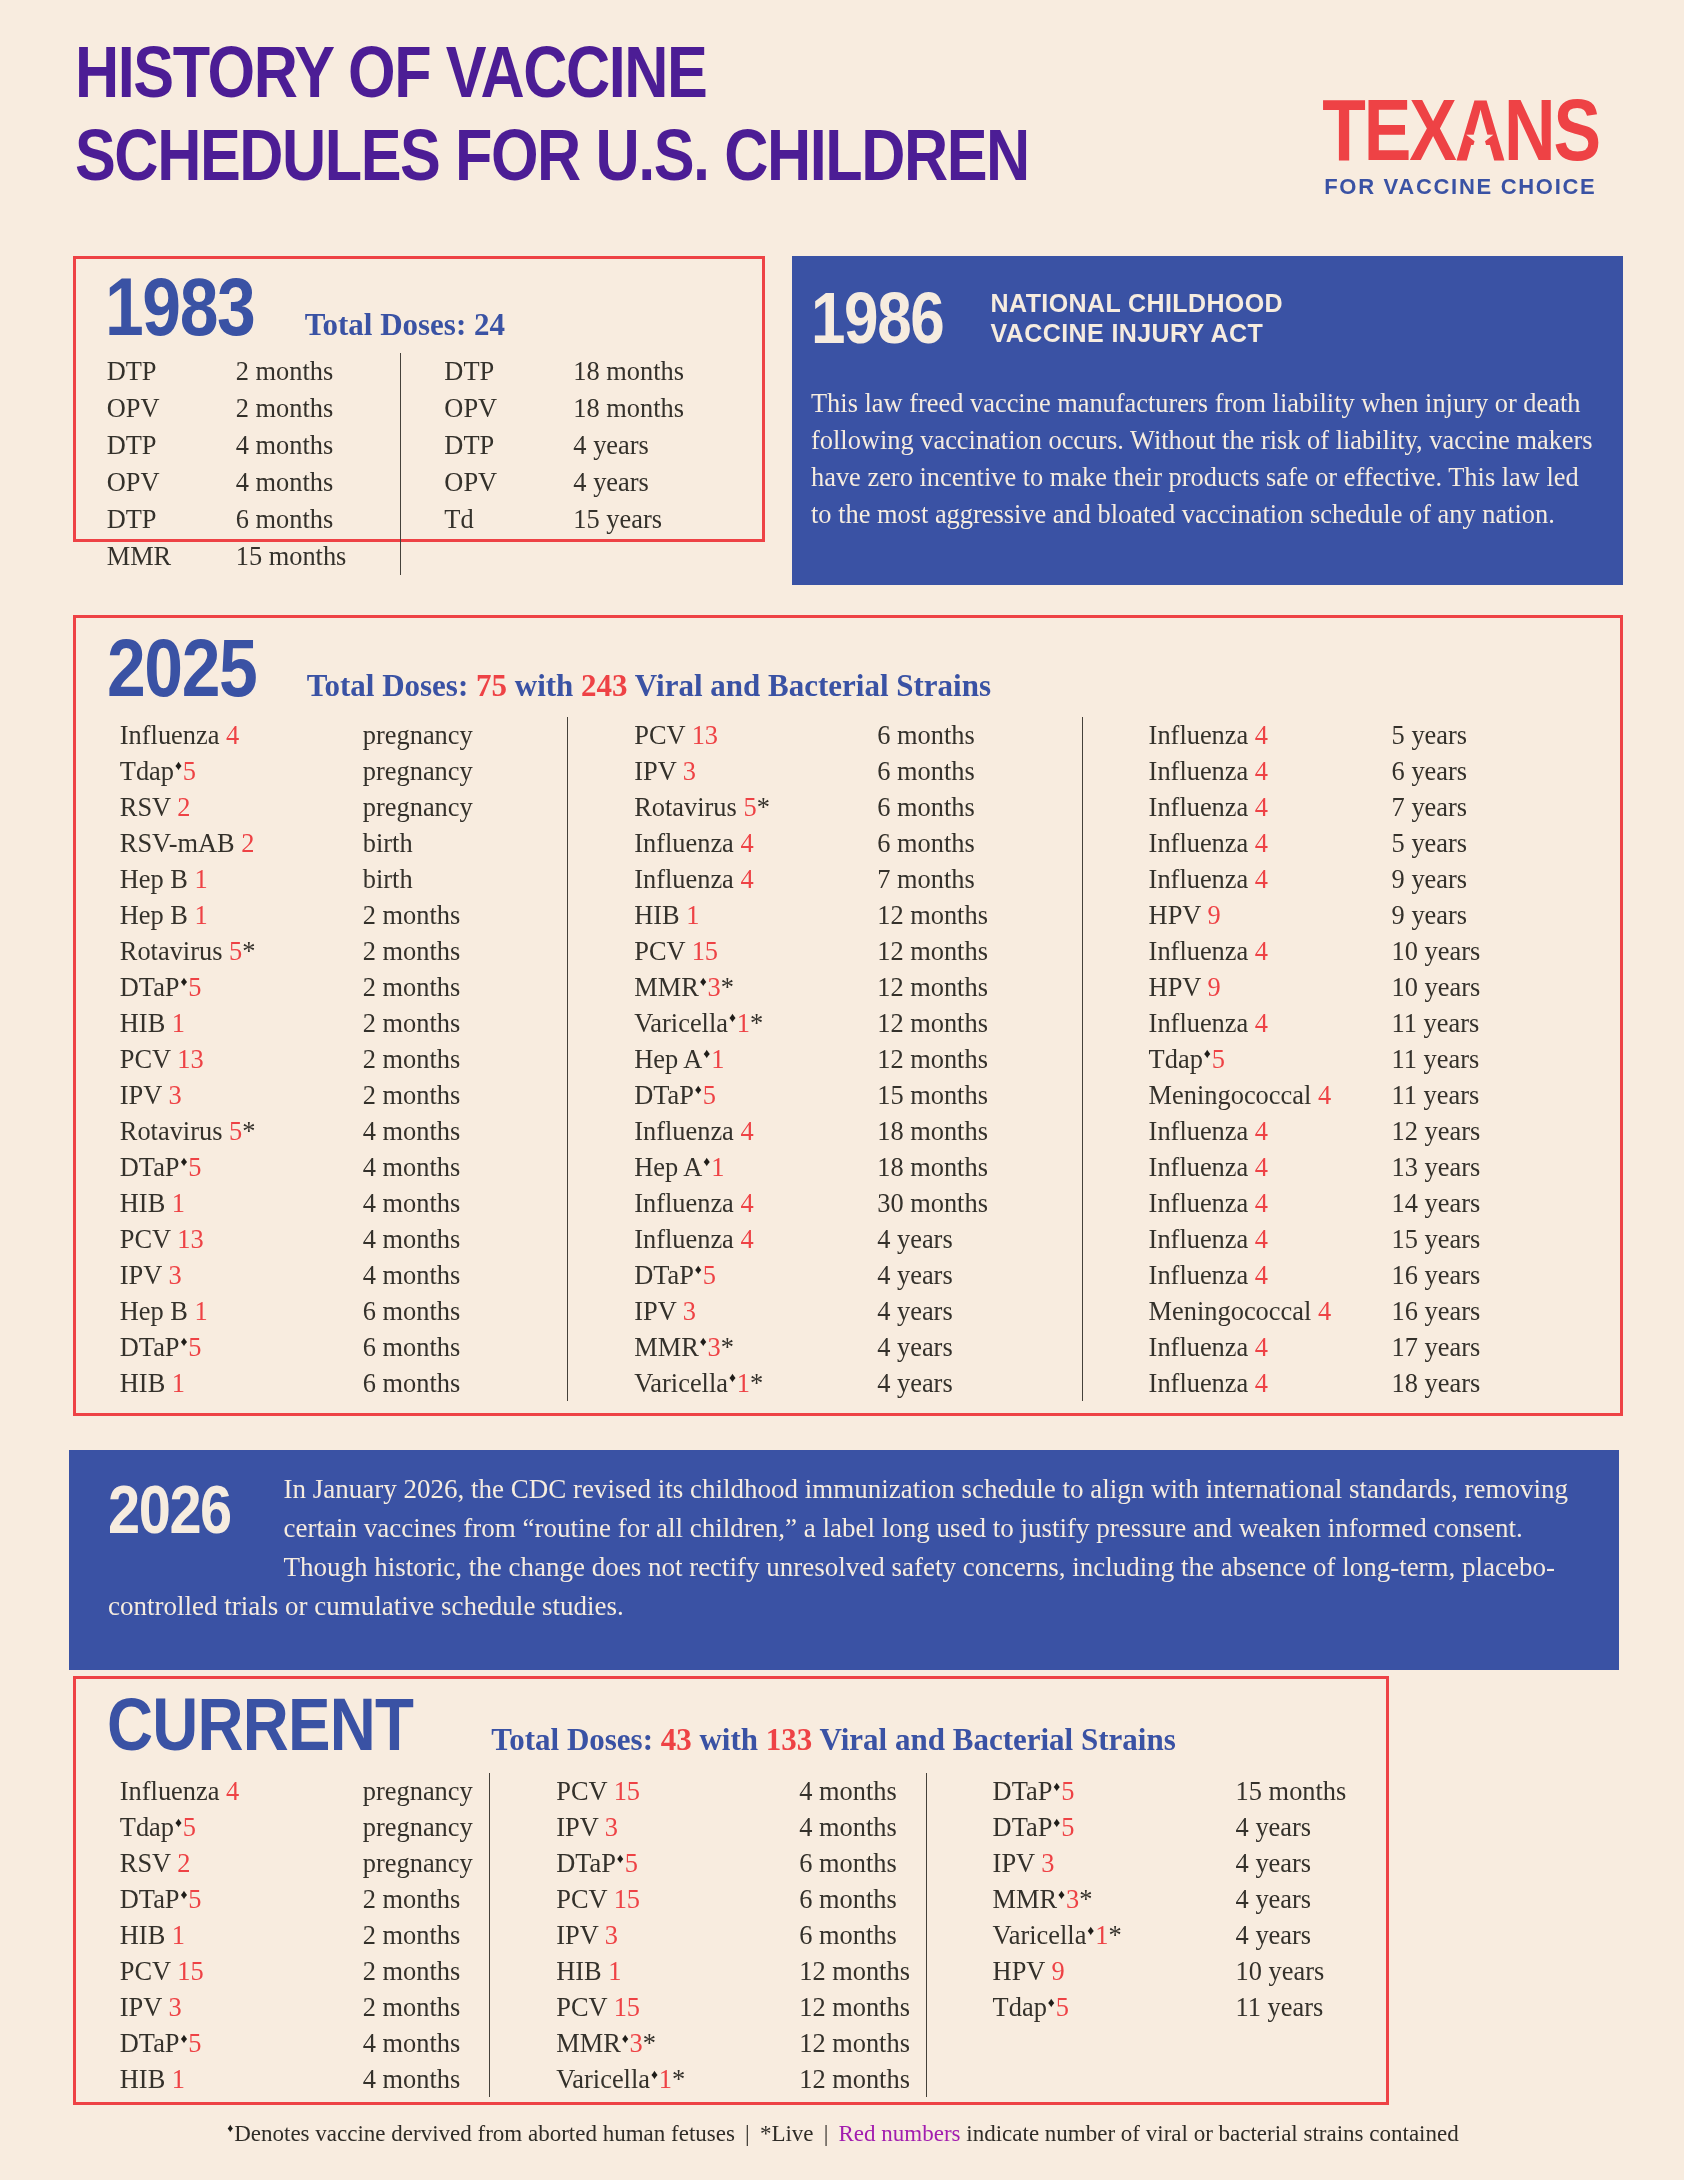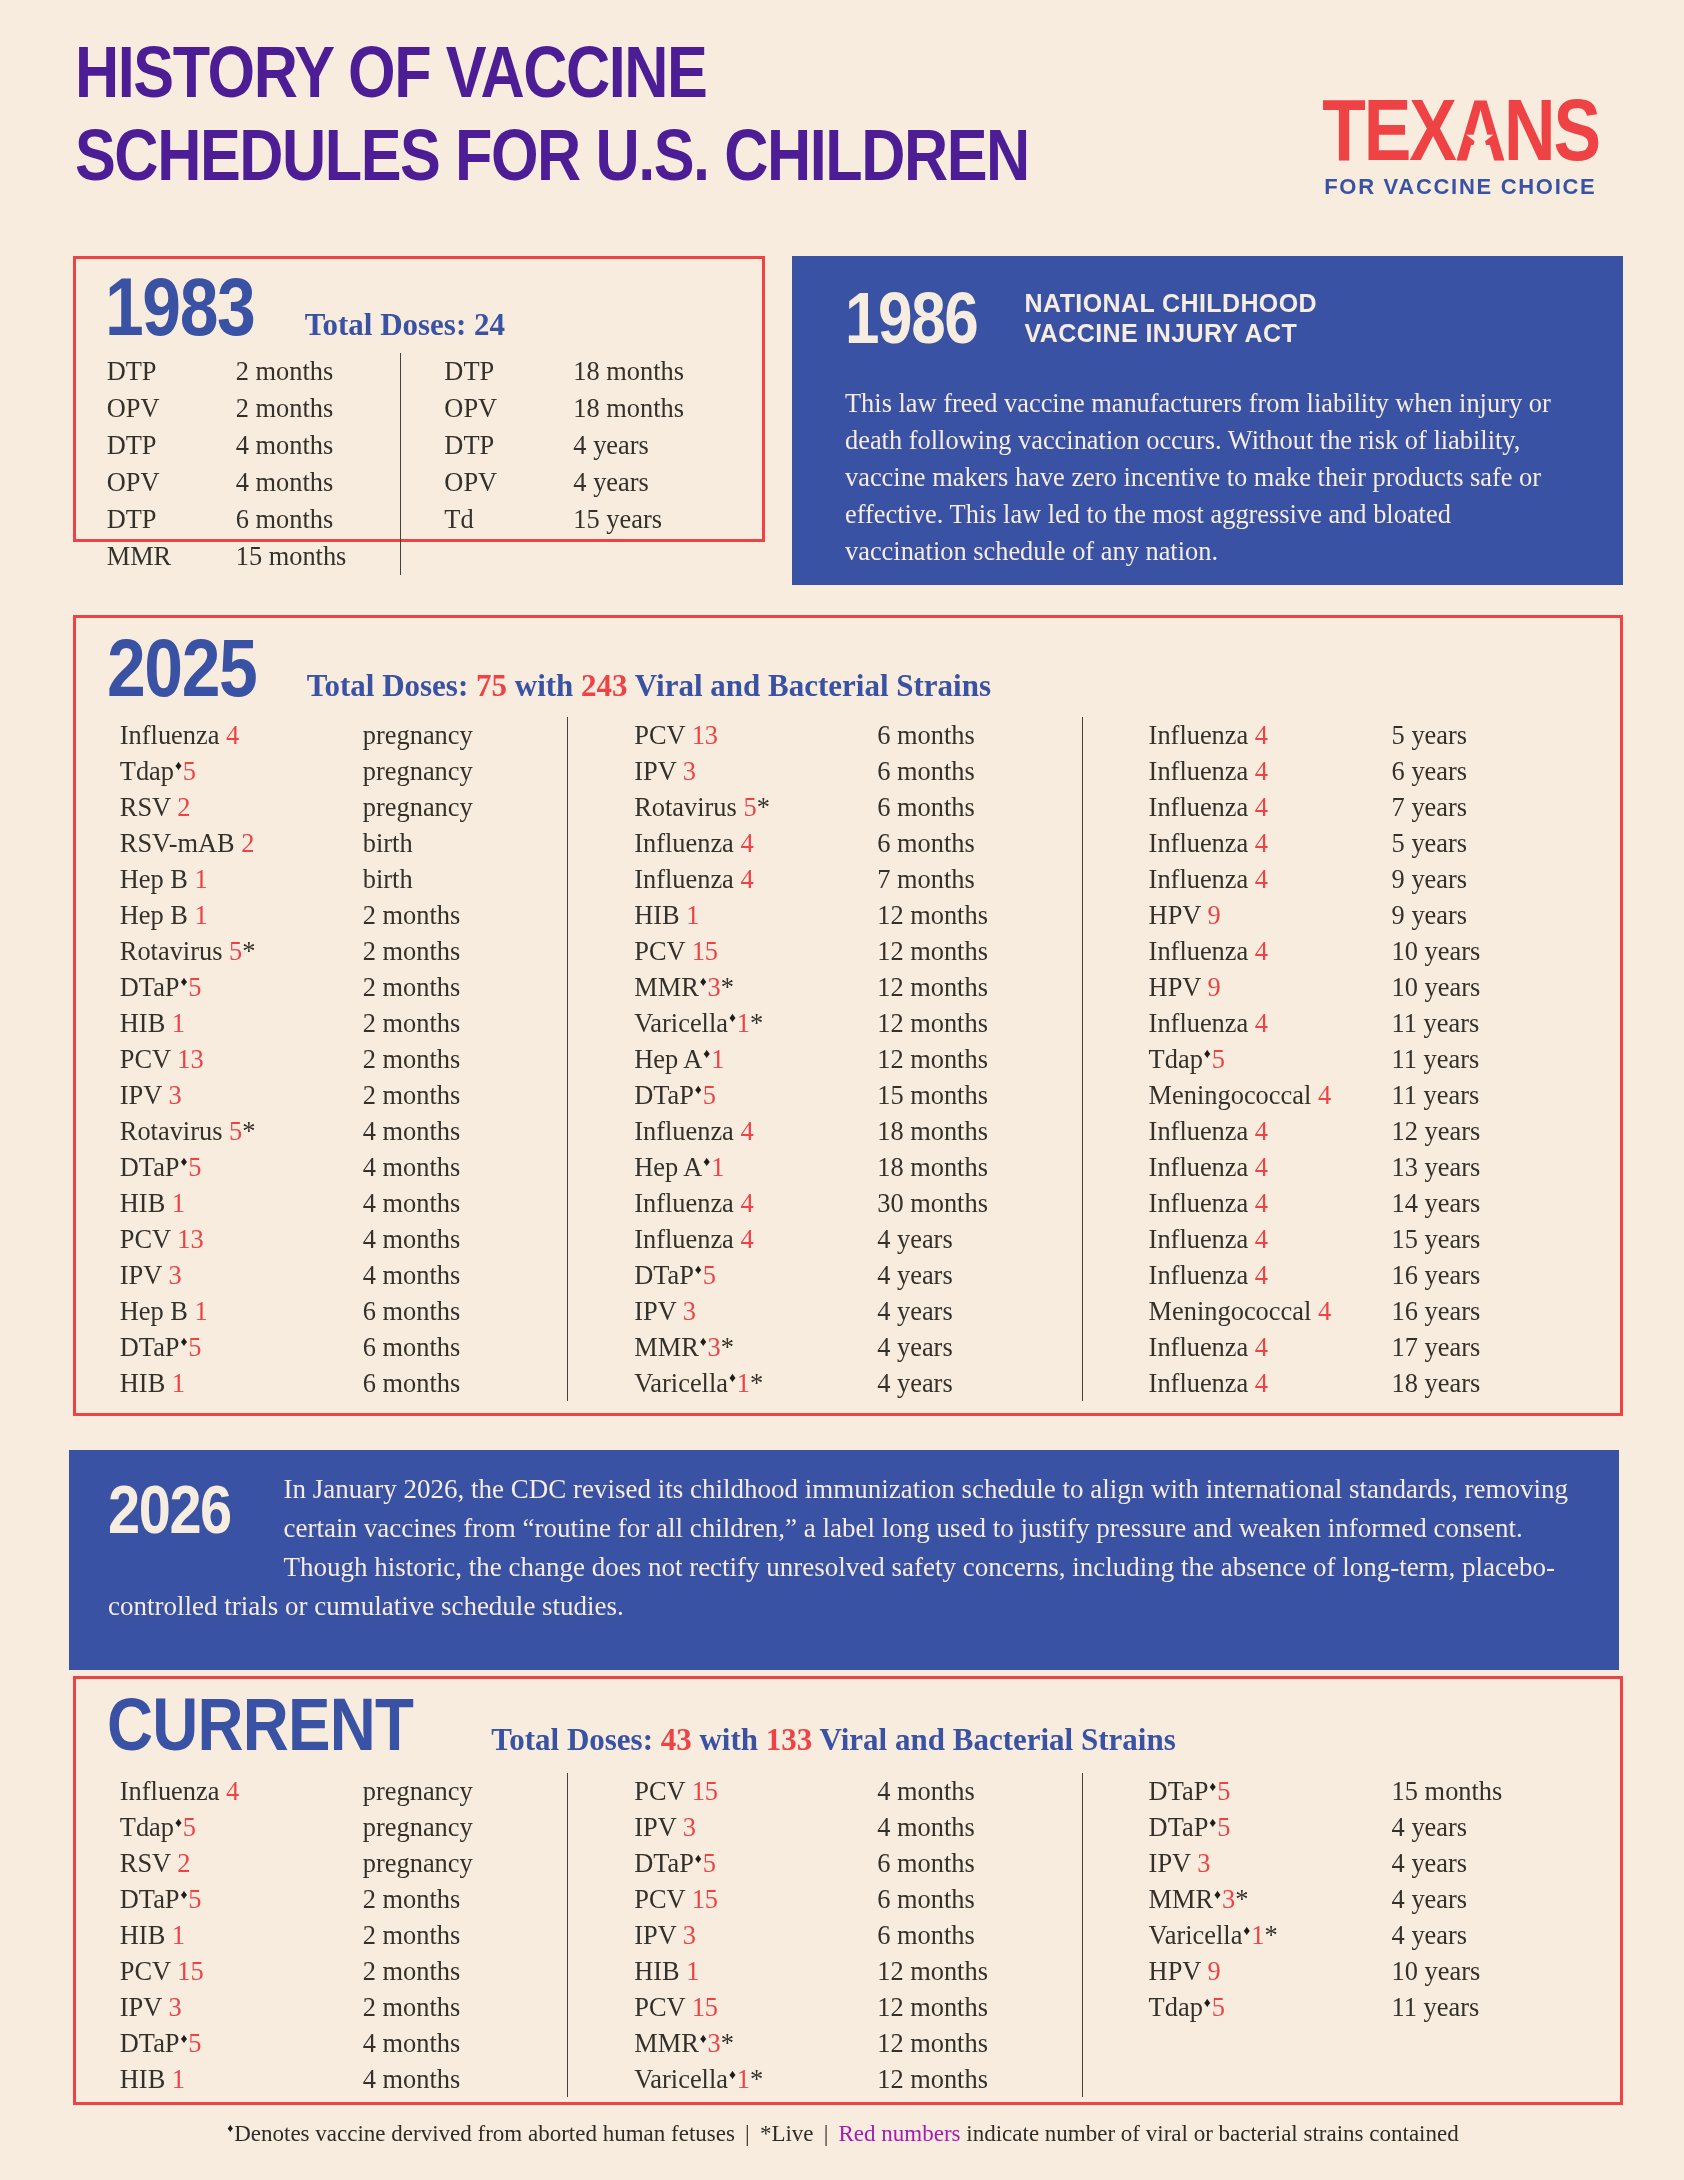--- a/index.html
+++ b/index.html
@@ -49,36 +49,36 @@
   .sched .col + .col { border-left:1.7px solid #45413a; padding-left:66px; }
   .row { display:flex; }
   .vax { width:var(--vaxw,243px); flex:none; }
   .age { flex:1; }
   
   #box1983 { left:73px; top:256px; width:692px; height:286px; padding:12px 24px 0 29px; }
   #box1983 .sched { --vaxw:129px; margin-top:10.2px; }
   #box1983 .col { line-height:37px; padding-left:1.7px; }
   #box1983 .col + .col { padding-left:43px; }
   
-  #box1986 { left:792px; top:256px; width:831px; height:329px; padding:29px 53px; }
+  #box1986 { left:792px; top:256px; width:831px; height:329px; padding:29px 19px; }
   .hdr1986 { display:flex; align-items:center; gap:24px; }
   #box1986 .year { font-size:73px; line-height:66px; }
   .subhead {
     font-family:"Liberation Sans","DejaVu Sans",sans-serif; font-weight:800;
     font-size:25px; line-height:30px; letter-spacing:0.4px;
   }
   .body1986 { margin:34px 0 0 0; font-size:26.4px; line-height:37px; }
   
   #box2025 { left:73px; top:615px; width:1550px; height:801px; padding:13.6px 24px 0 31px; }
   
   #box2026 { left:69px; top:1450px; width:1550px; height:220px; padding:20.4px 39px; }
   #box2026 .year { float:left; font-size:68px; line-height:75px; margin:1.7px 31px 3.4px 0; }
   #box2026 p { margin:0; font-size:27px; line-height:39px; }
   
-  #boxcur { left:73px; top:1676px; width:1550px; height:429px; padding:12px 24px 0 31px; }
+  #boxcur { left:73px; top:1676px; width:1316px; height:429px; padding:12px 24px 0 31px; }
   #boxcur .year { font-size:75px; line-height:66px; letter-spacing:-0.9px; }
   #boxcur .sched { margin-top:15.3px; }
   
   .footnote {
     position:absolute; left:0; right:0; top:2121px; text-align:center;
     font-size:23px; color:#2f2c27;
   }
   .footnote .sep { margin:0 10.2px; }
   .footnote .red { color:#a21caf; }
 </style>

